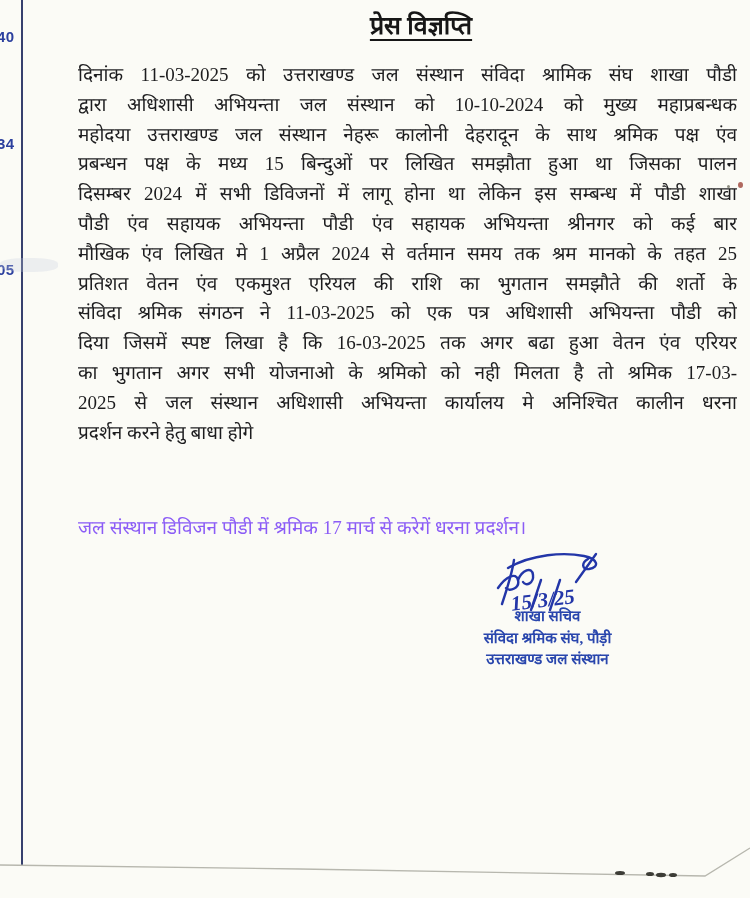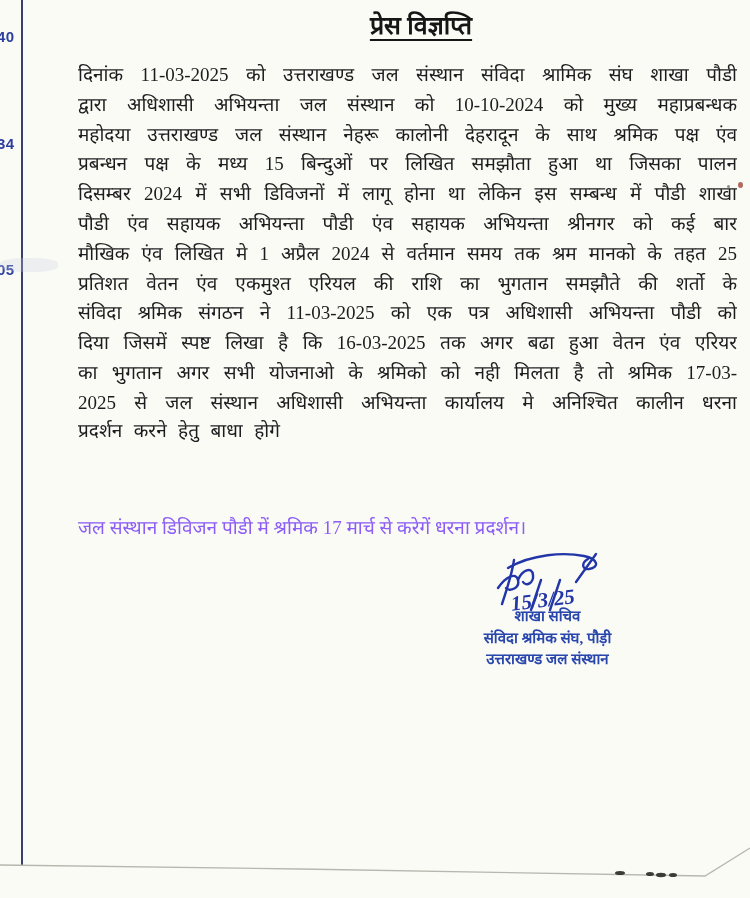--- a/index.html
+++ b/index.html
@@ -18,21 +18,21 @@
   .title-wrap{position:absolute;left:92px;top:7px;width:658px;text-align:center;}
   .title{
     font-size:25px;font-weight:bold;color:#161616;
     text-decoration:underline;text-decoration-thickness:2px;text-underline-offset:5px;
   }
   .body1{position:absolute;left:78px;top:60px;width:659px;color:#1c1c1e;font-size:19px;}
   .body1 .line{
     height:29.8px;line-height:29.6px;overflow:hidden;
     text-align:justify;text-align-last:justify;text-justify:inter-word;
   }
-  .body1 .line:last-child{text-align-last:left;font-family:Liberation Mono, monospace;}
+  .body1 .line:last-child{text-align-last:left;}
   .para2{position:absolute;left:78px;top:514px;width:659px;color:#8b5cf6;font-size:19px;line-height:28px;}
   .sig{position:absolute;left:430px;top:548px;width:235px;text-align:center;color:#2946ad;}
   .sig-svg{display:block;margin:0 auto;}
   .sig-lines{margin-top:-6px;font-size:15px;line-height:21.5px;font-weight:bold;}
   .edge-svg{position:absolute;left:0;top:838px;width:750px;height:60px;}
   .speck{position:absolute;border-radius:50%;}
 </style>
 </head>
 <body>
 

